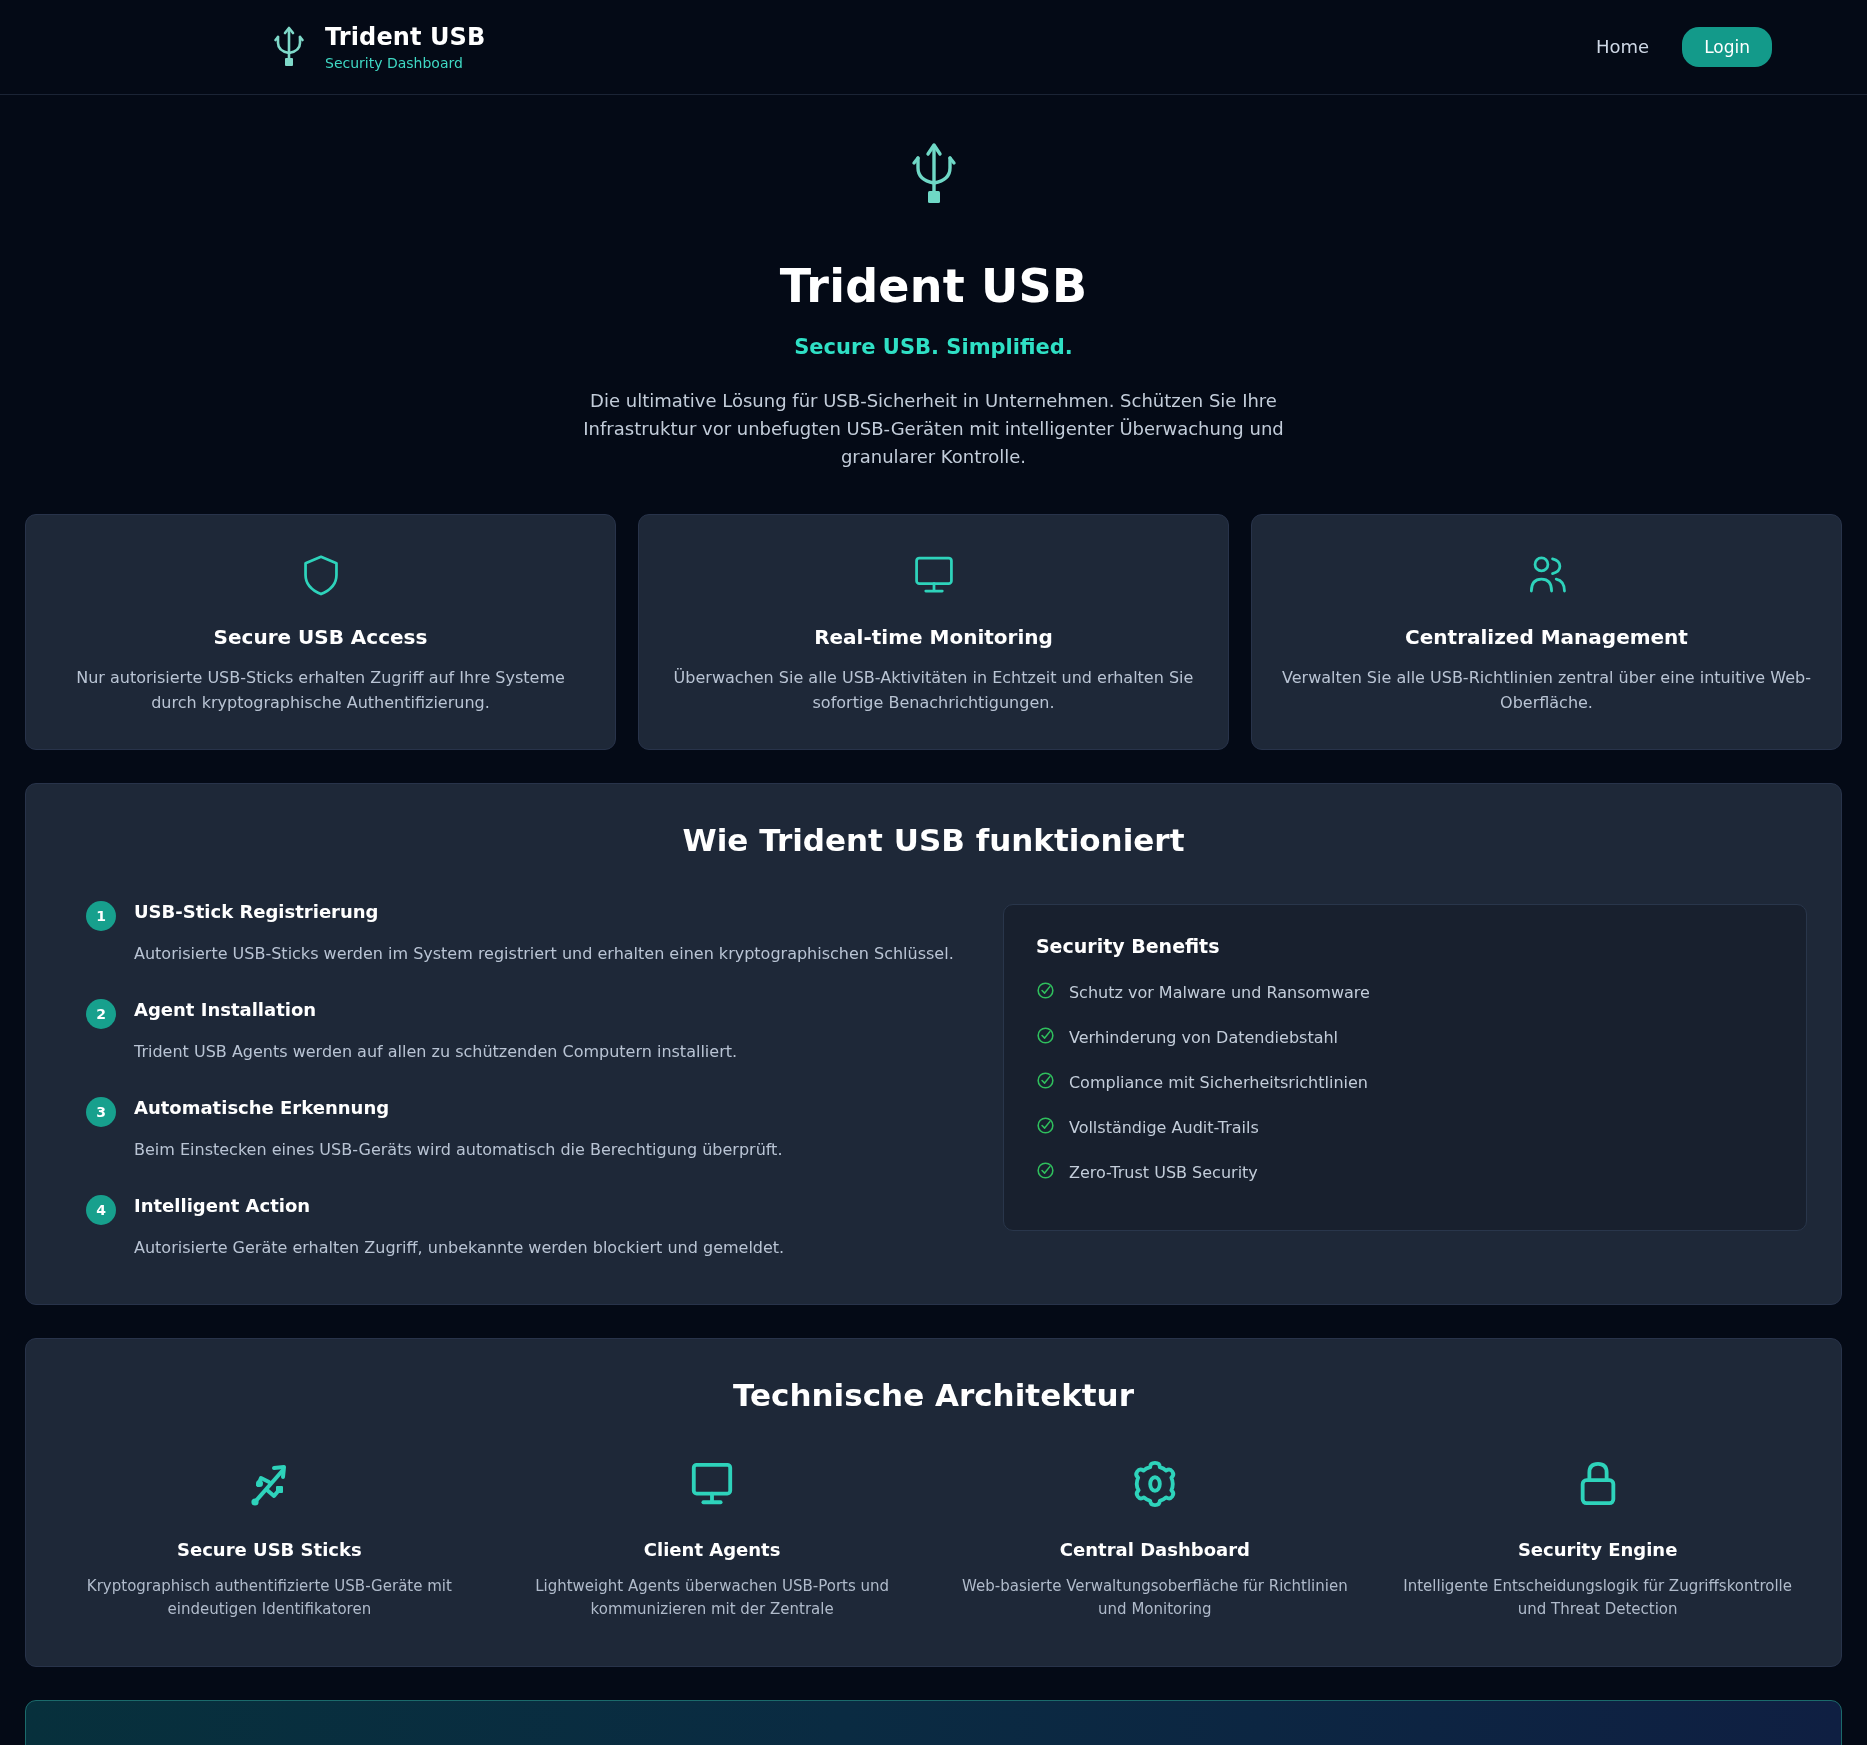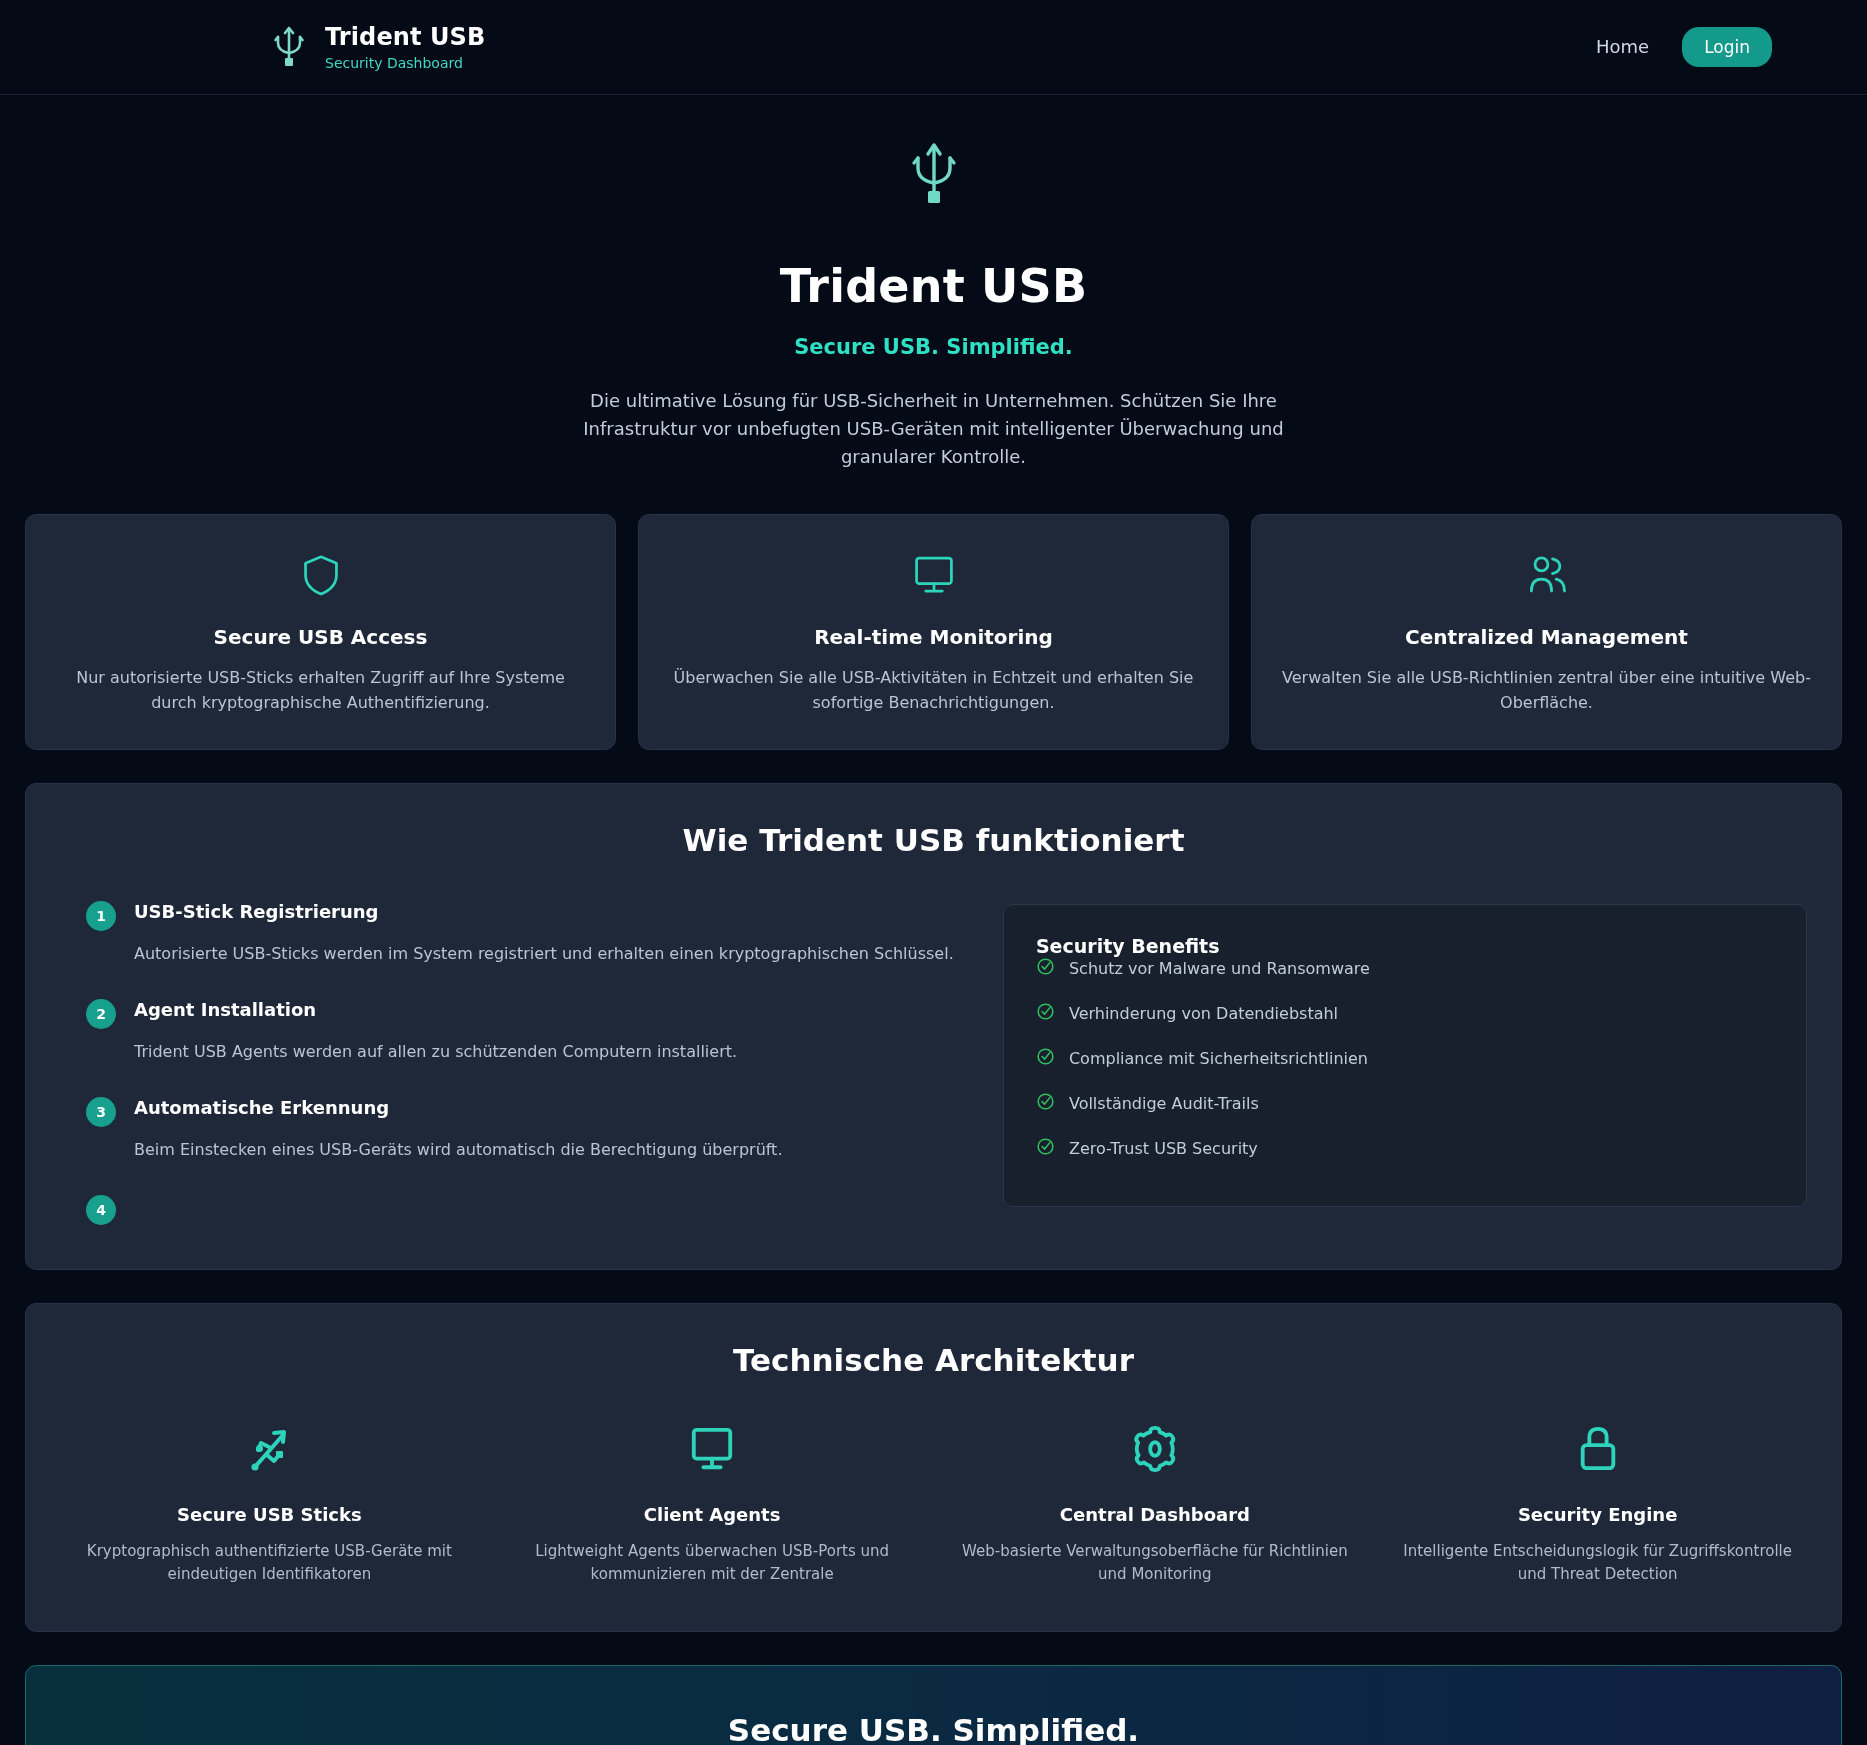--- a/index.html
+++ b/index.html
@@ -90,21 +90,21 @@
     display: flex; align-items: center; justify-content: center; margin-top: 1px;
   }
   .step-body { padding-top: 1px; }
   .step-title { font-size: 18px; font-weight: 700; color: #ffffff; }
   .step-desc { font-size: 16px; color: #b9c4d4; margin-top: 20px; line-height: 1.5; }
 
   .benefits {
     flex: 1 1 46%; background: #18202e; border: 1px solid #29364b;
     border-radius: 10px; padding: 30px 32px 34px; margin-top: 4px;
   }
-  .benefits-title { font-size: 19px; font-weight: 700; color: #ffffff; }
+  .benefits-title { font-size: 19px; font-weight: 700; color: #ffffff; margin-bottom: 24px; }
   .benefit-item { display: flex; align-items: center; gap: 14px; margin-bottom: 22px; }
   .benefit-item:last-child { margin-bottom: 12px; }
   .benefit-text { font-size: 16px; color: #c3cdda; }
 
   
   .arch-grid { display: flex; gap: 24px; }
   .arch-item { flex: 1; text-align: center; padding: 0 14px; }
   .arch-icon { height: 58px; margin-bottom: 26px; display: flex; align-items: center; justify-content: center; }
   .arch-title { font-size: 18px; font-weight: 700; color: #ffffff; }
   .arch-desc { font-size: 15px; color: #b0bbcb; line-height: 1.55; margin-top: 15px; }
@@ -226,20 +226,24 @@
         <div class="step">
           <span class="step-num">3</span>
           <span class="step-body">
             <span class="step-title">Automatische Erkennung</span>
             <div class="step-desc">Beim Einstecken eines USB-Geräts wird automatisch die Berechtigung überprüft.</div>
           </span>
         </div>
 
         <div class="step">
           <span class="step-num">4</span>
+          <span class="step-body">
+            <span class="step-title">Intelligent Action</span>
+            <div class="step-desc">Autorisierte Geräte erhalten Zugriff, unbekannte werden blockiert und gemeldet.</div>
+          </span>
         </div>
 
       </div>
 
       <div class="benefits">
         <div class="benefits-title">Security Benefits</div>
 
         <div class="benefit-item">
           <span>
             <svg viewBox="0 0 22 22" width="19" height="19" fill="none" stroke="#2fbf5d" stroke-width="1.8" stroke-linecap="round" stroke-linejoin="round">

